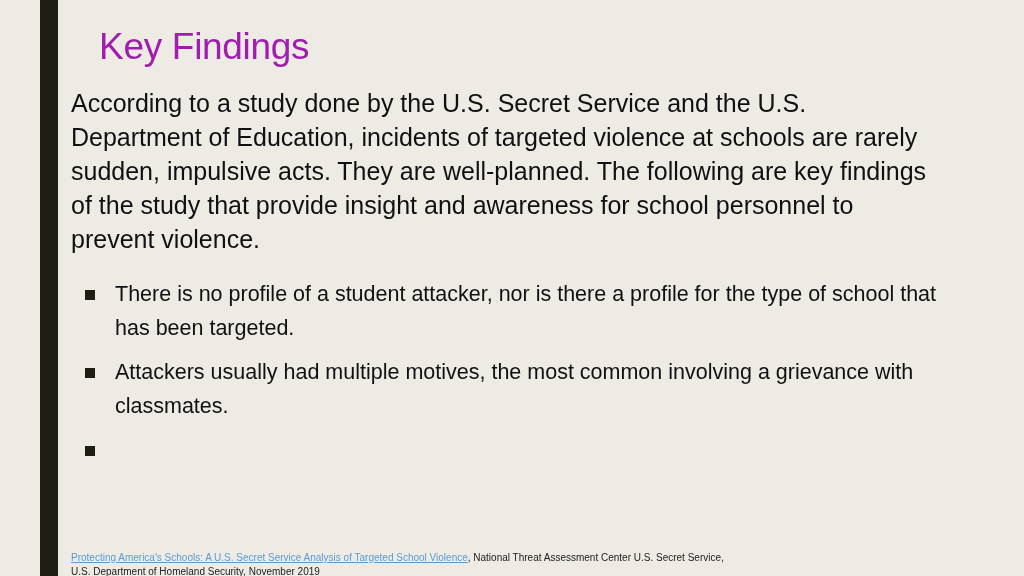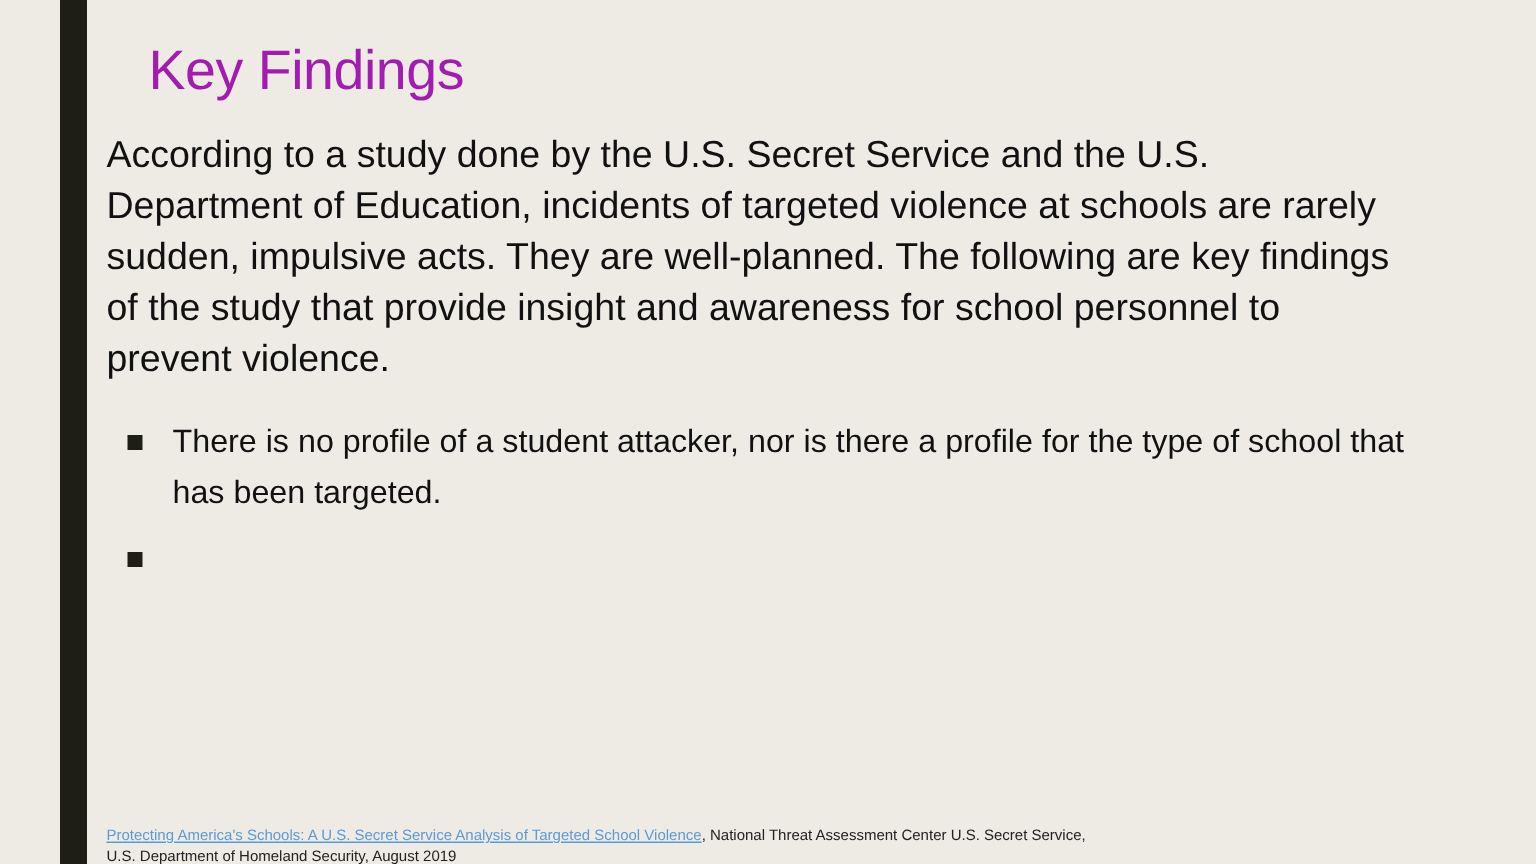--- a/index.html
+++ b/index.html
@@ -22,19 +22,23 @@
 
 <div class="intro">According to a study done by the U.S. Secret Service and the U.S. Department of Education, incidents of targeted violence at schools are rarely sudden, impulsive acts.  They are well-planned.  The following are key findings of the study that provide insight and awareness for school personnel to prevent violence.</div>
 
 <ul class="bullets">
   <li class="bullet">
     <span class="bullet-icon"></span>
     <span>There is no profile of a student attacker, nor is there a profile for the type of school that has been targeted.</span>
   </li>
   <li class="bullet">
     <span class="bullet-icon"></span>
+    <span>Attackers usually had multiple motives, the most common involving a grievance with classmates.</span>
+  </li>
+  <li class="bullet">
+    <span class="bullet-icon"></span>
   </li>
 </ul>
 
 <div class="citation">
   <a class="cite-link">Protecting America's Schools: A U.S. Secret Service Analysis of Targeted School Violence</a><span>, National Threat Assessment Center U.S. Secret Service,</span><br>
-  <span>U.S. Department of Homeland Security, August 2019</span>
+  <span>U.S. Department of Homeland Security, November 2019</span>
 </div>
 
 </body></html>

